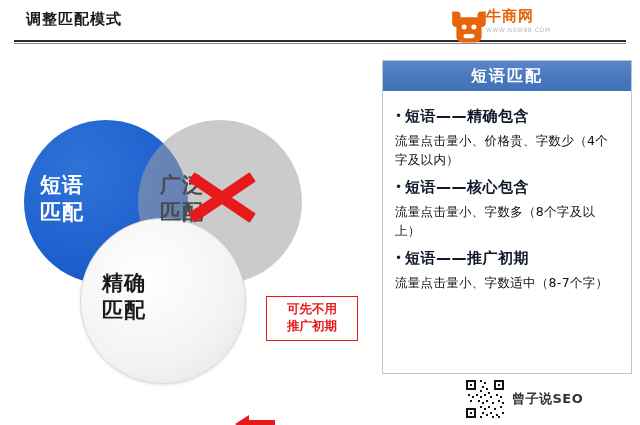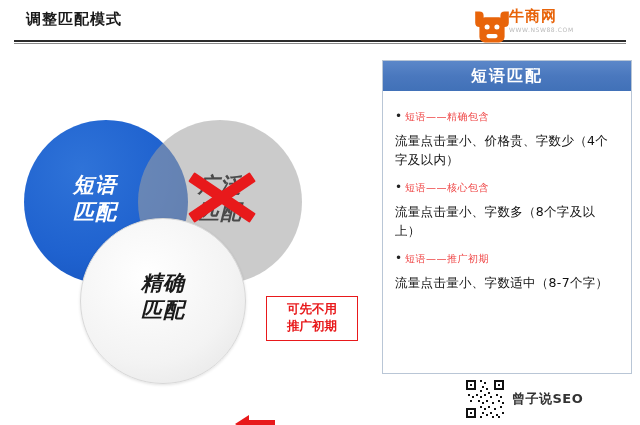--- a/index.html
+++ b/index.html
@@ -52,21 +52,21 @@
     left: 14px;
     top: 43px;
     width: 612px;
     height: 1px;
     background: #8a8a8a;
   }
 
   
   .logo {
     position: absolute;
-    left: 471px;
+    left: 448px;
     top: 6px;
     width: 150px;
     height: 34px;
   }
   .logo-mark {
     position: absolute;
     left: 0; top: 0;
     width: 30px; height: 28px;
   }
   .logo-text {
@@ -111,25 +111,24 @@
   }
   .c-white {
     left: 70px; top: 108px;
     width: 164px; height: 164px;
     background: radial-gradient(circle at 40% 35%, #ffffff 0%, #f3f3f3 60%, #e2e2e2 100%);
     border: 1px solid #d8d8d8;
     box-shadow: 0 1px 3px rgba(0,0,0,0.12);
   }
   .lbl {
     position: absolute;
-    text-align: center;
+    text-align: left;
     font-weight: bold;
     line-height: 1.28;
     letter-spacing: 1px;
-    font-style: italic;
   }
   .lbl-blue {
     left: 30px; top: 62px;
     width: 110px;
     font-size: 21px;
     color: #ffffff;
   }
   .lbl-gray {
     left: 150px; top: 62px;
     width: 120px;
@@ -237,23 +236,23 @@
     margin-top: 9px;
   }
   .bullet-dot {
     width: 10px;
     flex: 0 0 10px;
     font-size: 12px;
     line-height: 17px;
     color: #222;
   }
   .bullet-text {
-    font-size: 10px;
-    font-weight: normal;
-    color: #ef4444;
+    font-size: 15px;
+    font-weight: bold;
+    color: #0f172a;
     line-height: 17px;
     letter-spacing: 0.5px;
   }
   .desc {
     margin: 6px 0 0 0;
     font-size: 12.5px;
     color: #111;
     line-height: 1.55;
     letter-spacing: 0.3px;
   }

